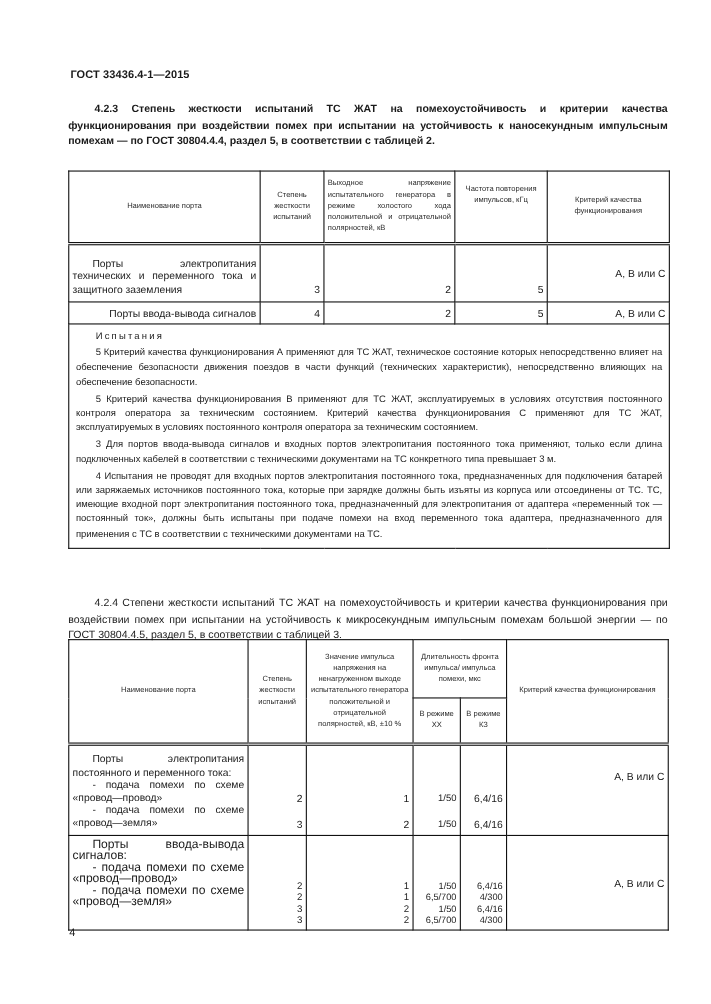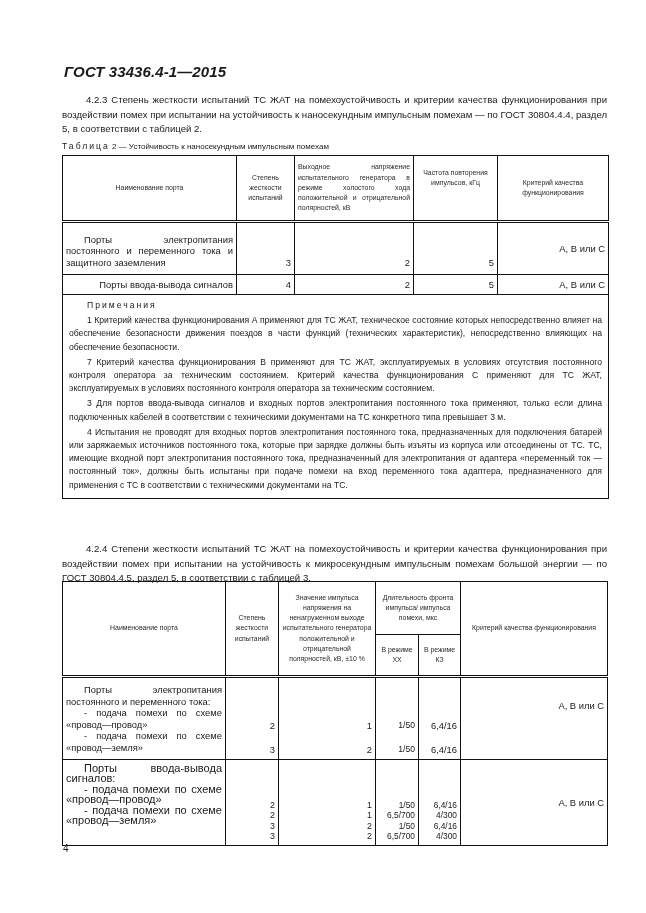--- a/index.html
+++ b/index.html
@@ -1,19 +1,19 @@
 <!DOCTYPE html>
 <html><head>
 <meta charset="utf-8">
 <style>
   html, body { margin: 0; padding: 0; background: #fff; }
   body { width: 646px; height: 913px; position: relative; overflow: hidden;
          font-family: "Liberation Sans", sans-serif; color: #1a1a1a; }
   .page { position: absolute; left: 0; top: 0; width: 646px; height: 913px; }
-  .header { position: absolute; left: 64px; top: 63px; font-weight: bold; font-size: 15px; letter-spacing: 0.1px; font-style: italic; }
+  .header { position: absolute; left: 64px; top: 63px; font-weight: bold; font-size: 10px; letter-spacing: 0.1px; }
   .para { position: absolute; left: 62px; width: 545px; font-size: 9.6px; line-height: 14.5px; text-align: justify; text-indent: 24px; }
   .caption { position: absolute; left: 62px; font-size: 8px; white-space: nowrap; }
   .caption .spaced { letter-spacing: 2px; font-size: 8.6px; }
   table { border-collapse: collapse; position: absolute; left: 62px; table-layout: fixed; }
   td, th { border: 1px solid #111; font-weight: normal; padding: 0 3px; vertical-align: middle; }
   th { font-size: 6.9px; line-height: 10.2px; text-align: center; color: #2a2a2a; }
   td { font-size: 9.4px; line-height: 11.5px; }
   .hdr-sep td, .hdr-sep th { border-bottom: 3px double #111; }
   .tc { text-align: right; }
   .lj { text-align: justify; text-indent: 18px; }
@@ -23,62 +23,58 @@
   .page-num { position: absolute; left: 63px; top: 843px; font-size: 10px; }
   .stack div { line-height: 11.5px; }
 </style>
 </head>
 <body>
 
 <div class="page">
 
   <div class="header">ГОСТ 33436.4-1—2015</div>
 
-  <div class="para" style="top:93px;">4.2.3 Степень жесткости испытаний ТС ЖАТ на помехоустойчивость и критерии качества функционирования при воздействии помех при испытании на устойчивость к наносекундным импульсным помехам — по ГОСТ 30804.4.4, раздел 5, в соответствии с таблицей 2.</div>
+  <div class="para" style="top:93px;font-weight:bold;">4.2.3 Степень жесткости испытаний ТС ЖАТ на помехоустойчивость и критерии качества функционирования при воздействии помех при испытании на устойчивость к наносекундным импульсным помехам — по ГОСТ 30804.4.4, раздел 5, в соответствии с таблицей 2.</div>
 
-  <div class="caption" style="top:141px;">
-    <span class="spaced">Таблица</span>
-    <span>2 — Устойчивость к наносекундным импульсным помехам</span>
-  </div>
 
   <table style="top:155px; width:546px;">
     <colgroup>
       <col style="width:174px">
         <col style="width:58px">
         <col style="width:119px">
         <col style="width:84px">
         <col style="width:111px">
     </colgroup>
     <tbody>
         <tr class="hdr-sep" style="height:66px;">
       <th>Наименование порта</th>
       <th>Степень жесткости испытаний</th>
       <th style="text-align:justify;">Выходное напряжение испытательного генератора в режиме холостого хода положительной и отрицательной полярностей, кВ</th>
       <th style="vertical-align:top;padding-top:12px;">Частота повторения импульсов, кГц</th>
       <th>Критерий качества функционирования</th>
     </tr>
     <tr style="height:53px;">
-      <td class="lj" style="vertical-align:bottom;padding-bottom:6px;">Порты электропитания постоянного и переменного тока и защитного заземления</td>
+      <td class="lj" style="vertical-align:bottom;padding-bottom:6px;">Порты электропитания технических и переменного тока и защитного заземления</td>
       <td class="tc" style="vertical-align:bottom;padding-bottom:6px;">3</td>
       <td class="tc" style="vertical-align:bottom;padding-bottom:6px;">2</td>
       <td class="tc" style="vertical-align:bottom;padding-bottom:6px;">5</td>
       <td class="tc">А, В или С</td>
     </tr>
     <tr style="height:20px;margin-top:12px;">
       <td class="tc">Порты ввода-вывода сигналов</td>
       <td class="tc">4</td>
       <td class="tc">2</td>
       <td class="tc">5</td>
       <td class="tc">А, В или С</td>
     </tr>
     <tr>
       <td colspan="5" class="notes-cell">
-        <div class="notes-title">Примечания</div>
-        <div class="note">1 Критерий качества функционирования А применяют для ТС ЖАТ, техническое состояние которых непосредственно влияет на обеспечение безопасности движения поездов в части функций (технических характеристик), непосредственно влияющих на обеспечение безопасности.</div>
-        <div class="note">7 Критерий качества функционирования В применяют для ТС ЖАТ, эксплуатируемых в условиях отсутствия постоянного контроля оператора за техническим состоянием. Критерий качества функционирования С применяют для ТС ЖАТ, эксплуатируемых в условиях постоянного контроля оператора за техническим состоянием.</div>
+        <div class="notes-title">Испытания</div>
+        <div class="note">5 Критерий качества функционирования А применяют для ТС ЖАТ, техническое состояние которых непосредственно влияет на обеспечение безопасности движения поездов в части функций (технических характеристик), непосредственно влияющих на обеспечение безопасности.</div>
+        <div class="note">5 Критерий качества функционирования В применяют для ТС ЖАТ, эксплуатируемых в условиях отсутствия постоянного контроля оператора за техническим состоянием. Критерий качества функционирования С применяют для ТС ЖАТ, эксплуатируемых в условиях постоянного контроля оператора за техническим состоянием.</div>
         <div class="note">3 Для портов ввода-вывода сигналов и входных портов электропитания постоянного тока применяют, только если длина подключенных кабелей в соответствии с техническими документами на ТС конкретного типа превышает 3 м.</div>
         <div class="note">4 Испытания не проводят для входных портов электропитания постоянного тока, предназначенных для подключения батарей или заряжаемых источников постоянного тока, которые при зарядке должны быть изъяты из корпуса или отсоединены от ТС. ТС, имеющие входной порт электропитания постоянного тока, предназначенный для электропитания от адаптера «переменный ток — постоянный ток», должны быть испытаны при подаче помехи на вход переменного тока адаптера, предназначенного для применения с ТС в соответствии с техническими документами на ТС.</div>
       </td>
     </tr>
   </tbody>
     </table>
 
   <div class="para" style="top:518px;margin-top:24px;">4.2.4 Степени жесткости испытаний ТС ЖАТ на помехоустойчивость и критерии качества функционирования при воздействии помех при испытании на устойчивость к микросекундным импульсным помехам большой энергии — по ГОСТ 30804.4.5, раздел 5, в соответствии с таблицей 3.</div>
 
 

